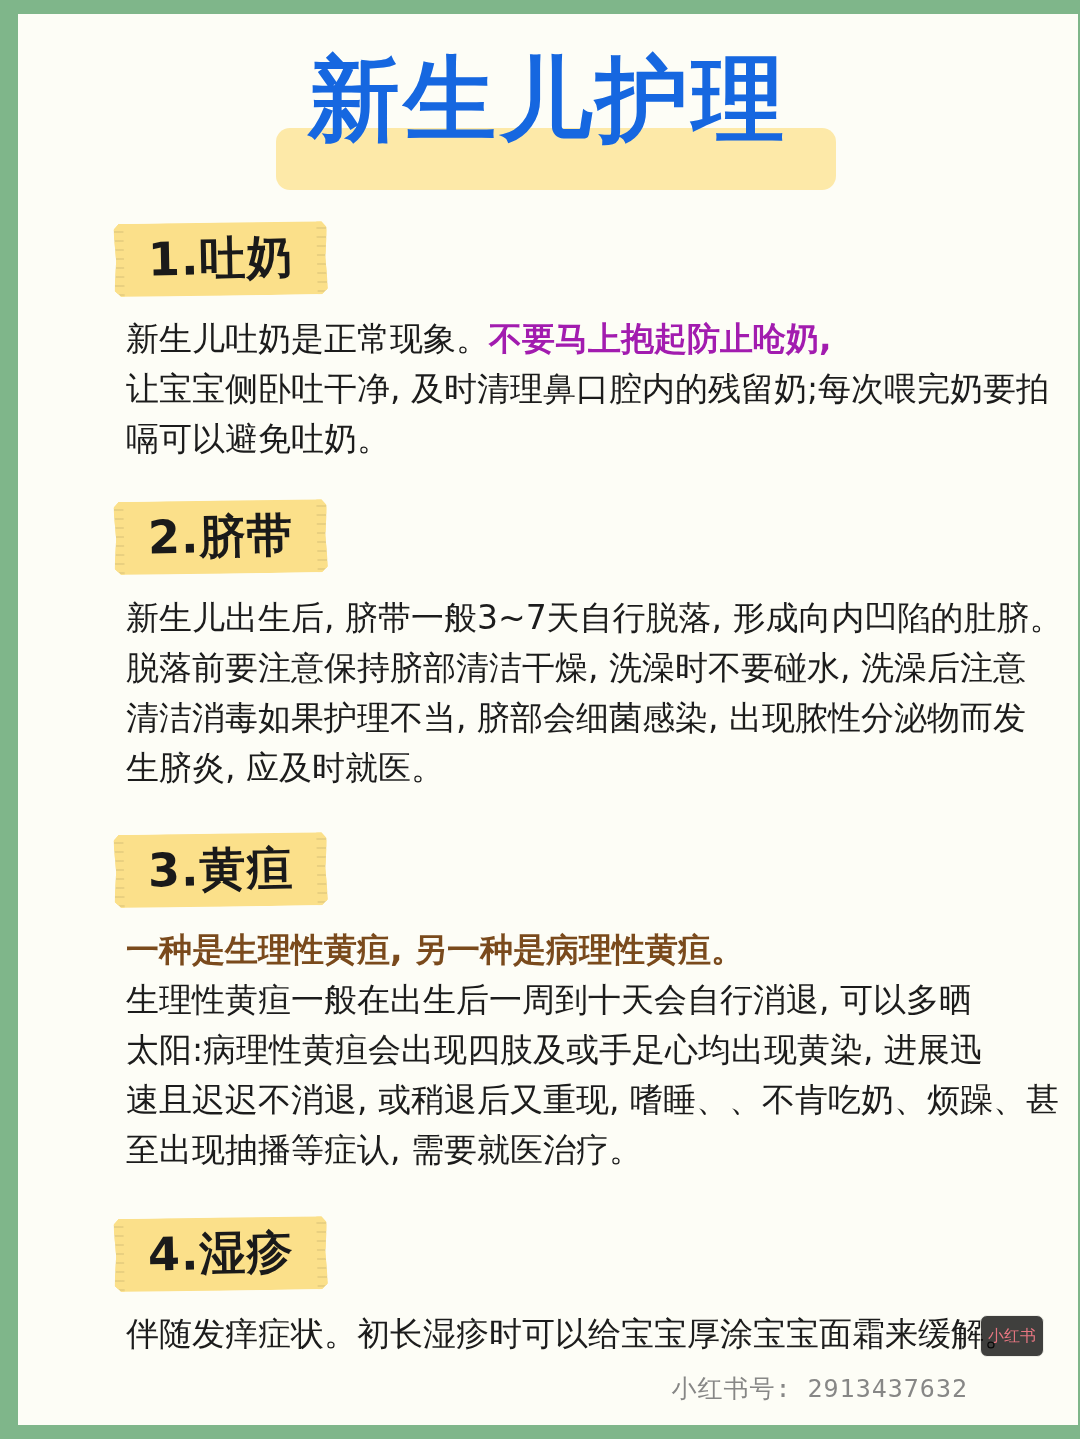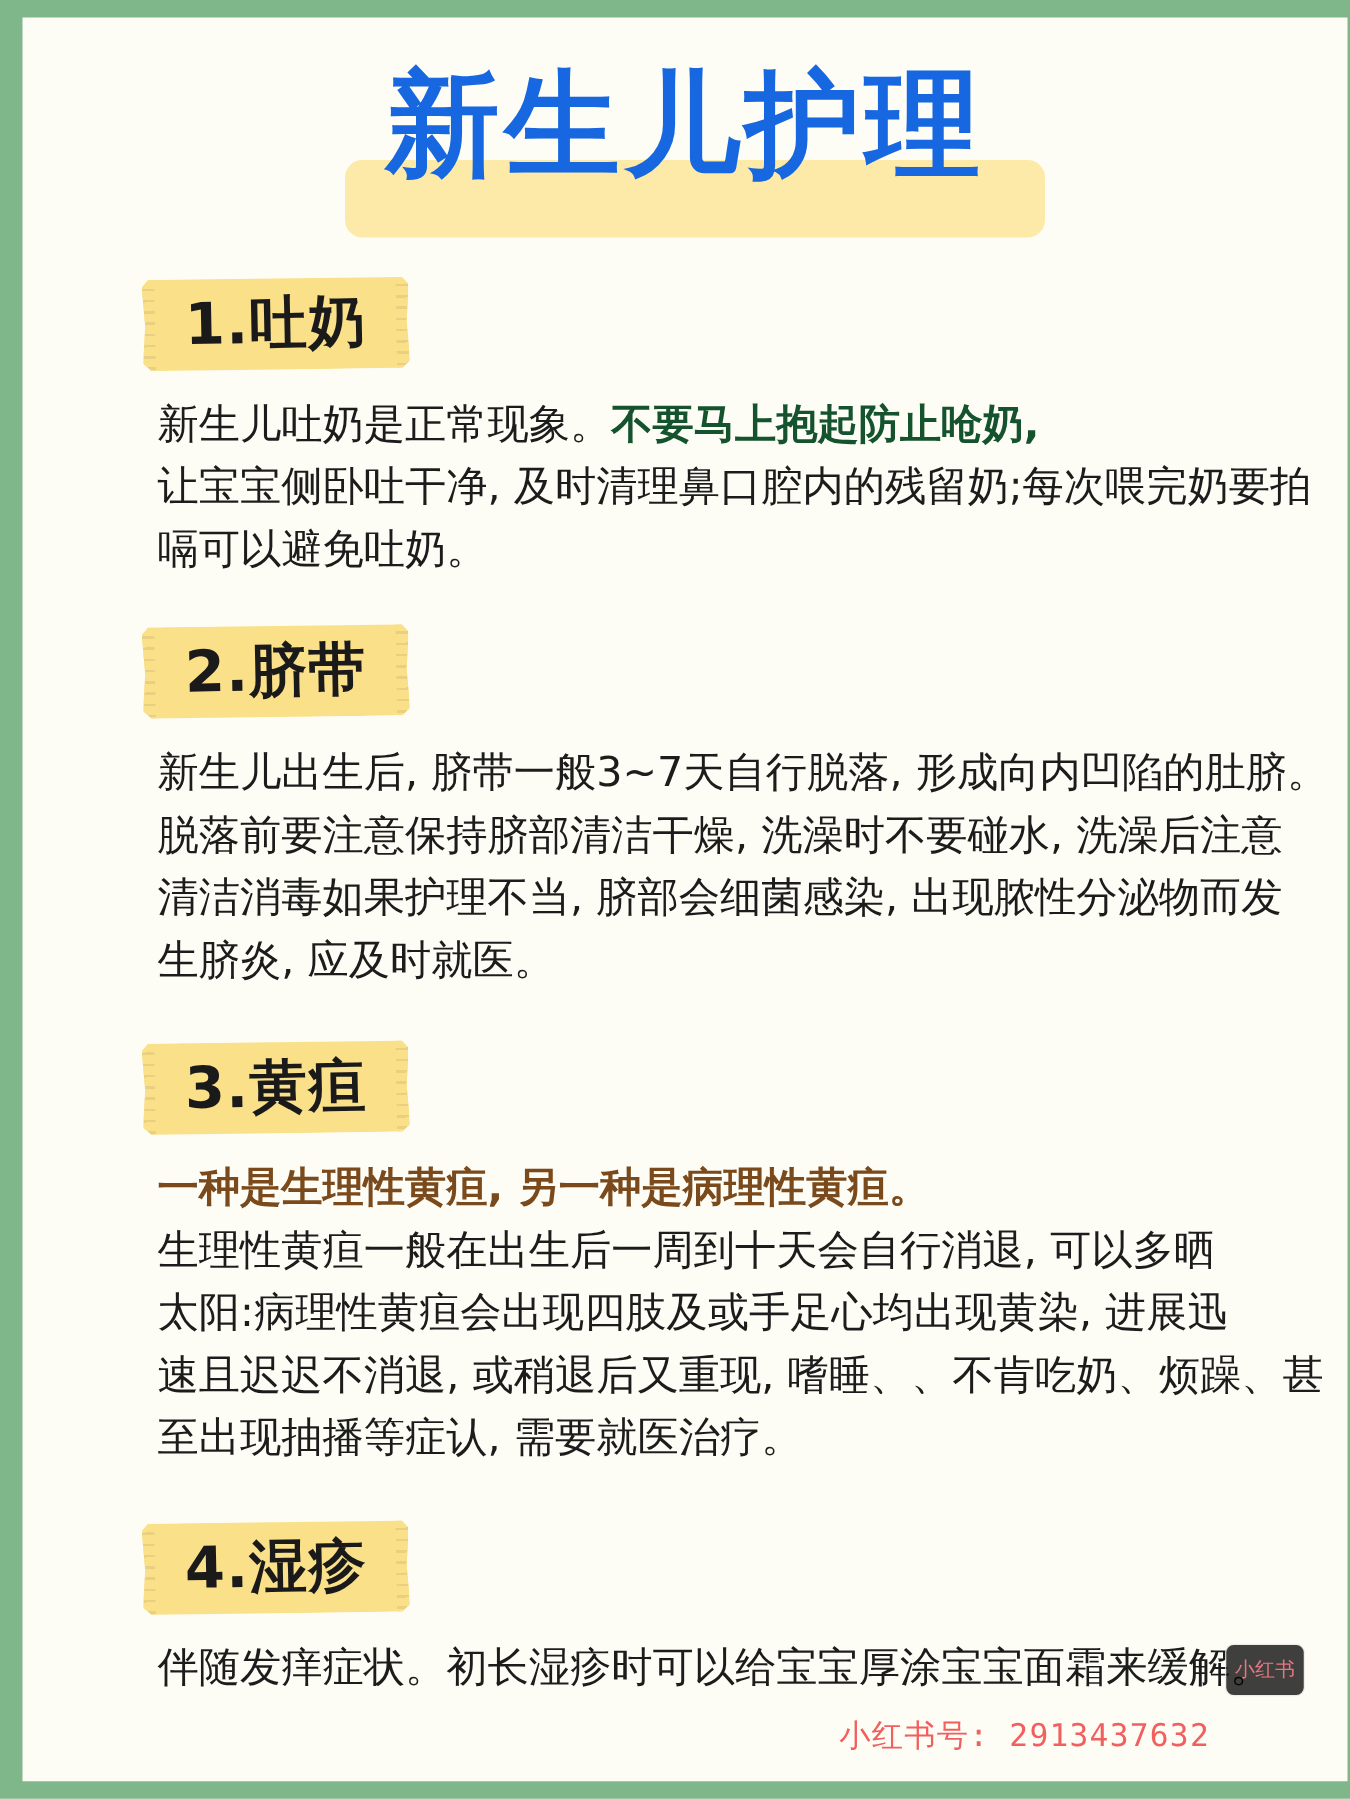--- a/index.html
+++ b/index.html
@@ -109,21 +109,21 @@
     font-size: 33px;
     line-height: 50px;
     color: #1c1c1c;
     font-family: "DejaVu Sans", "Liberation Sans", sans-serif;
     font-weight: 500;
   }
   .body-block .line {
     white-space: nowrap;
   }
   .em-blue {
-    color: #14532d;
+    color: #a21caf;
     font-weight: bold;
   }
   .em-brown {
     color: #7a4a1c;
     font-weight: bold;
   }
 
   
   .sec1 { margin-top: 22px; }
   .sec2 { margin-top: 36px; }
@@ -144,21 +144,21 @@
     line-height: 40px;
     text-align: center;
     opacity: 0.75;
     border: 1px solid #eaeae2;
     font-family: "DejaVu Sans", "Liberation Sans", sans-serif;
   }
   .wm-id {
     position: absolute;
     right: 110px;
     bottom: 20px;
-    color: #ef4444;
+    color: #737373;
     font-size: 25px;
     letter-spacing: 1px;
     font-family: "DejaVu Sans Mono", monospace;
     opacity: 0.85;
   }
 </style>
 </head>
 <body>
 
 <div class="page">

